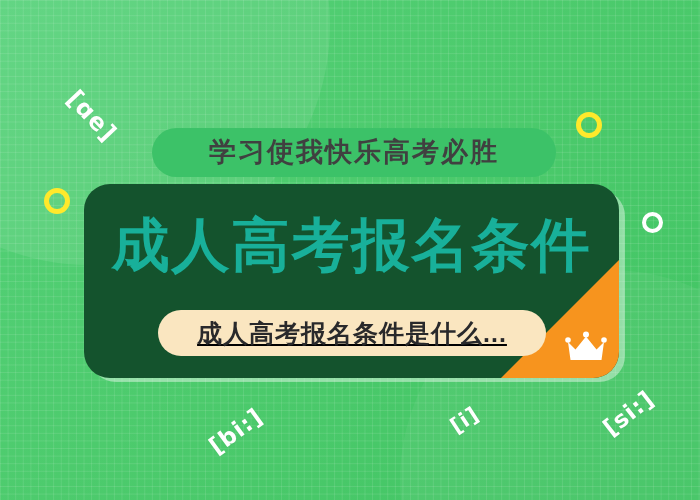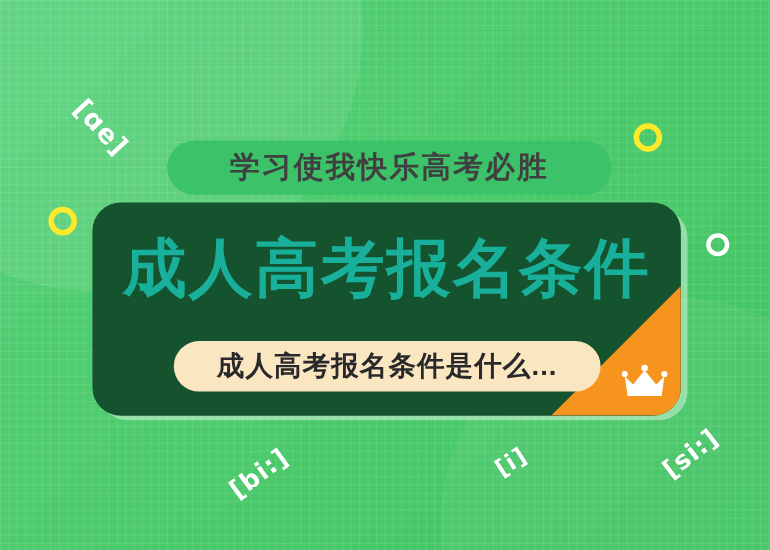--- a/index.html
+++ b/index.html
@@ -149,20 +149,21 @@
 
   .subtitle-pill {
     position: absolute;
     left: 74px; top: 126px;
     width: 388px; height: 46px;
     border-radius: 23px;
     background: #fae6c0;
     display: flex;
     align-items: center;
     justify-content: center;
+    text-decoration: underline;
   }
   .subtitle-text {
     color: #29292b;
     font-size: 25px;
     font-weight: bold;
     letter-spacing: 1px;
     line-height: 1;
   }
 </style>
 </head>

